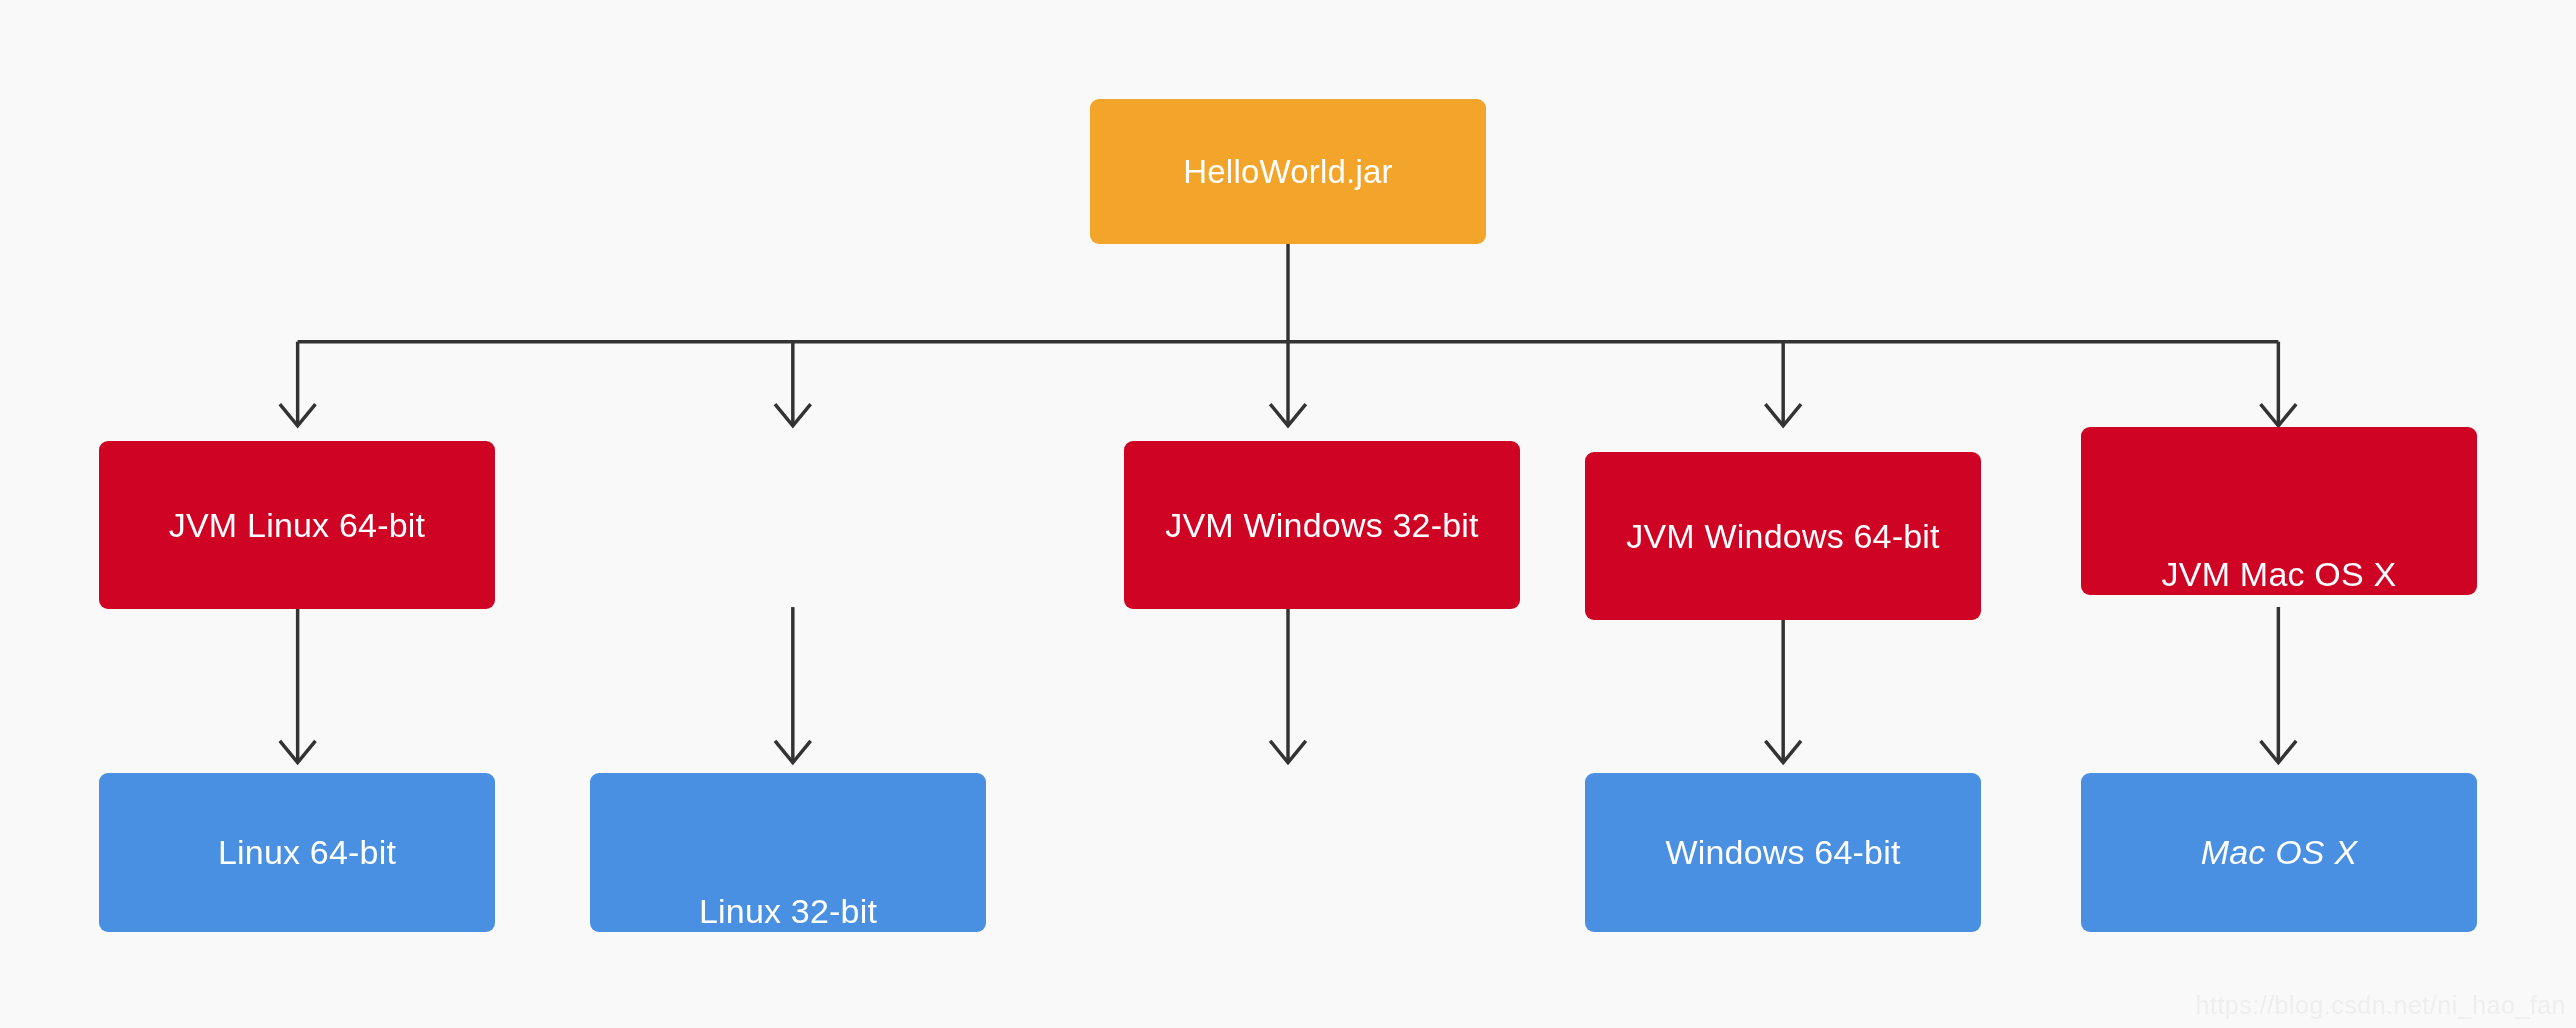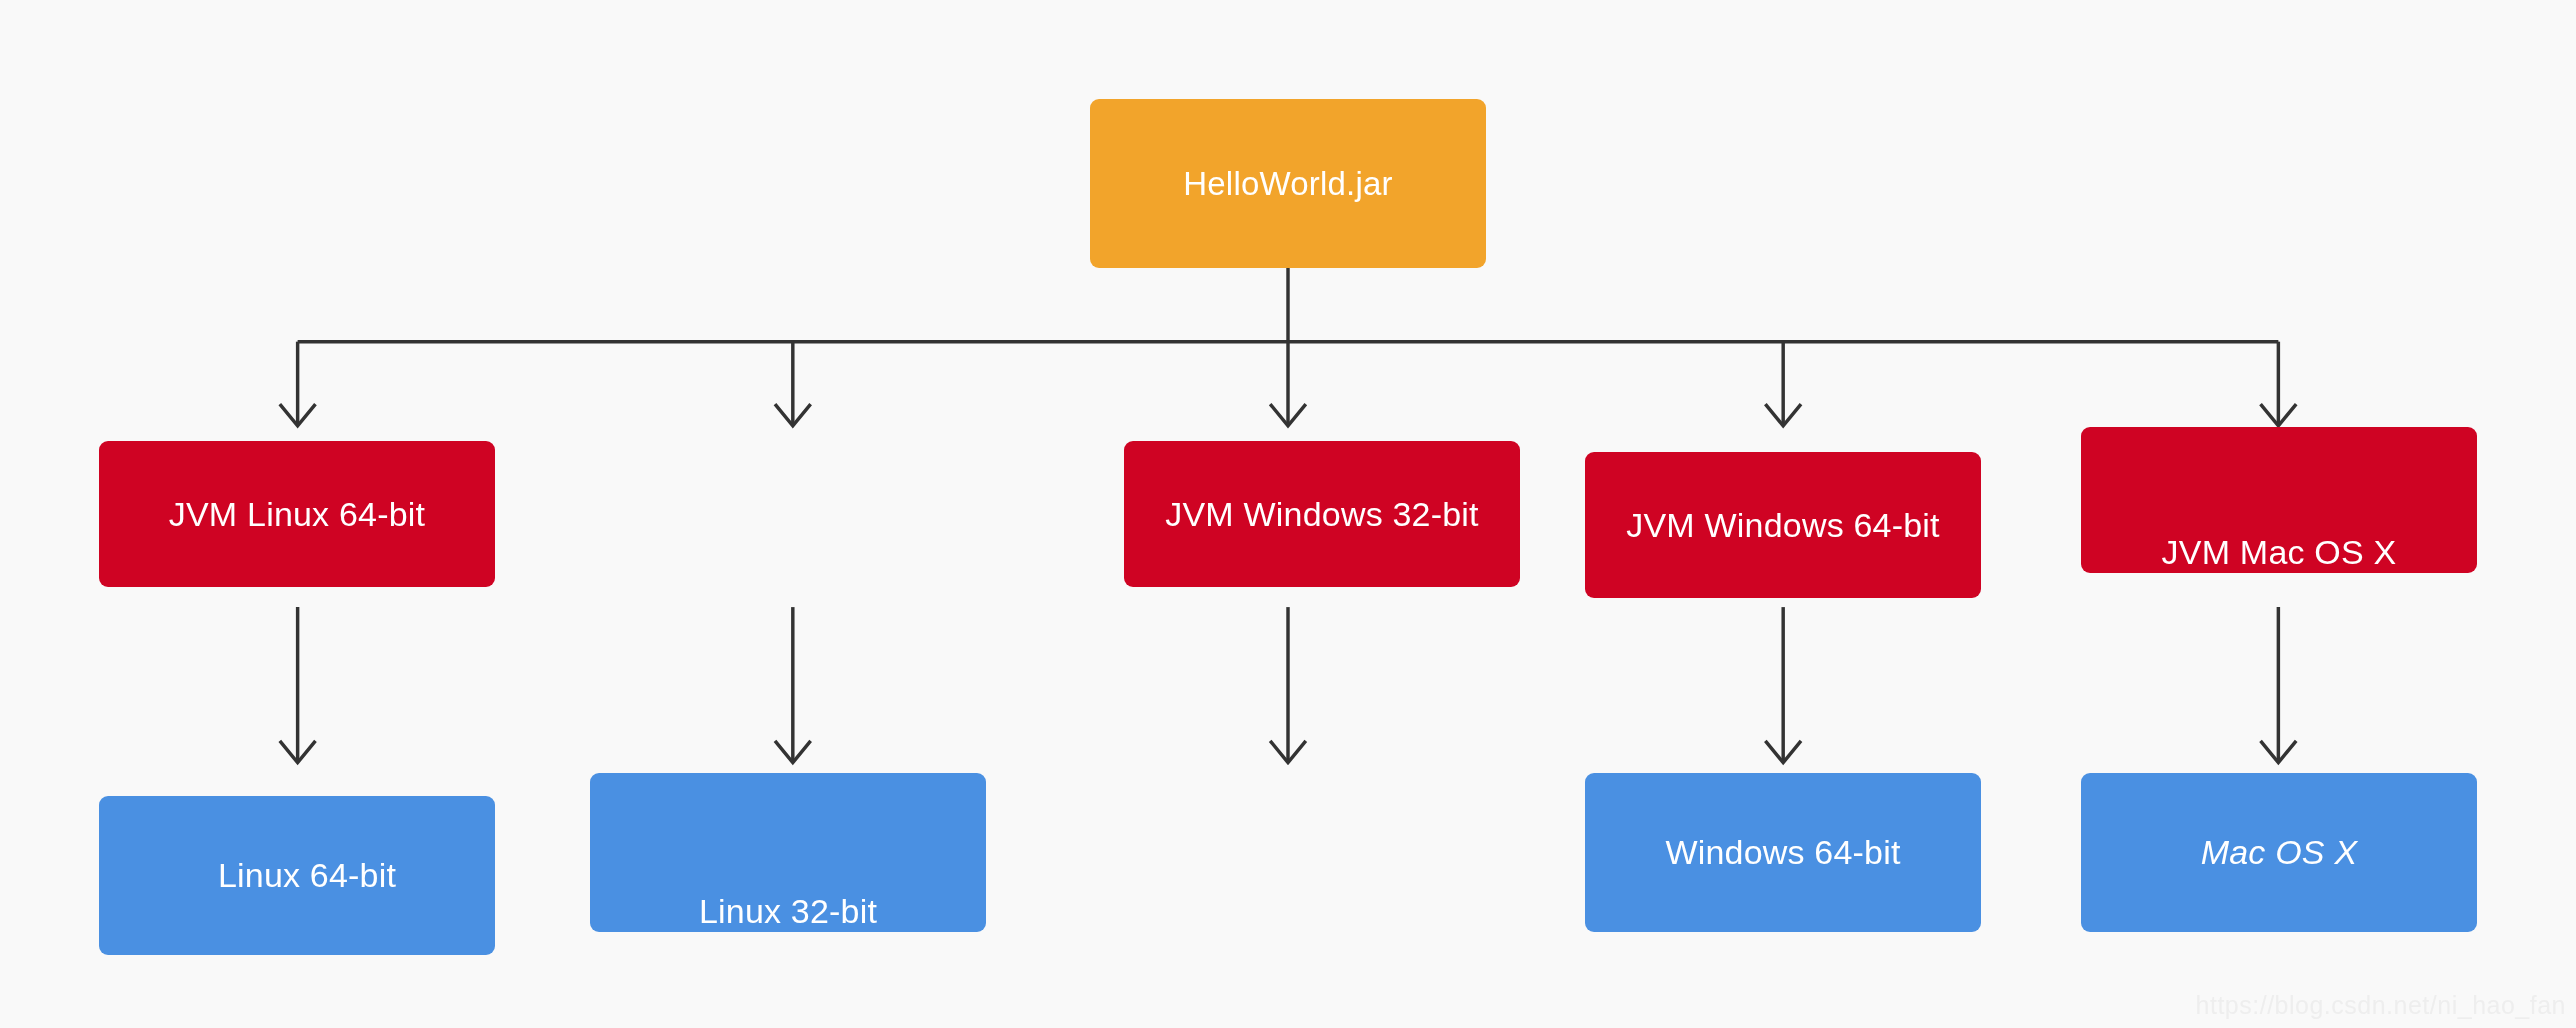--- a/index.html
+++ b/index.html
@@ -37,27 +37,27 @@
     color: #ffffff;
     text-align: center;
     letter-spacing: 0.2px;
   }
   .node-label {
     display: block;
     line-height: 1.2;
   }
   .node-root {
     width: 396px;
-    height: 169px;
+    height: 145px;
     background: #f2a42b;
     font-size: 33px;
   }
   .node-jvm {
     width: 396px;
-    height: 146px;
+    height: 168px;
     background: #cf0323;
     font-size: 34px;
   }
   .node-os {
     width: 396px;
     height: 159px;
     background: #4a90e2;
     font-size: 34px;
   }
   .watermark {
@@ -118,21 +118,21 @@
   <div class="node node-jvm" style="left:1090px; top:441px;margin-left:34px;">
     <span class="node-label">JVM Windows 32-bit</span>
   </div>
   <div class="node node-jvm" style="left:1585px; top:415px;margin-top:37px;">
     <span class="node-label">JVM Windows 64-bit</span>
   </div>
   <div class="node node-jvm" style="left:2081px; top:427px;align-items:flex-end;">
     <span class="node-label">JVM Mac OS X</span>
   </div>
 
-  <div class="node node-os" style="left:99px; top:796px;padding-left:20px;">
+  <div class="node node-os" style="left:99px; top:773px;padding-left:20px;">
     <span class="node-label">Linux 64-bit</span>
   </div>
   <div class="node node-os" style="left:590px; top:773px;align-items:flex-end;">
     <span class="node-label">Linux 32-bit</span>
   </div>
   <div class="node node-os" style="left:1585px; top:773px;">
     <span class="node-label">Windows 64-bit</span>
   </div>
   <div class="node node-os" style="left:2081px; top:773px;font-style:italic;">
     <span class="node-label">Mac OS X</span>

